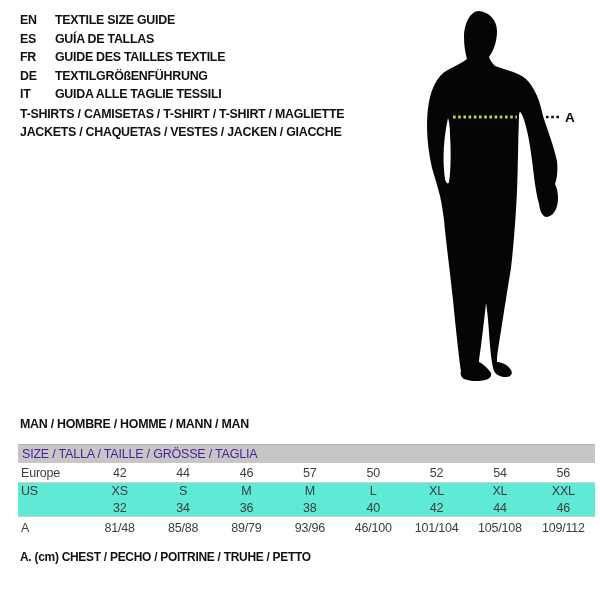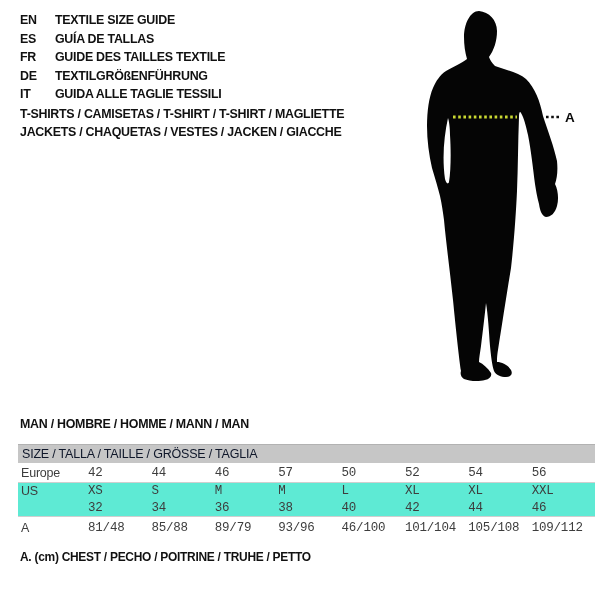--- a/index.html
+++ b/index.html
@@ -21,24 +21,24 @@
   .figure-wrap{position:absolute;left:395px;top:0px;width:205px;height:400px;}
   .figure-wrap svg{display:block;width:205px;height:400px;}
   .measure-label{font-family:"Liberation Sans","DejaVu Sans",sans-serif;font-size:13.5px;font-weight:600;fill:#0a0a0a;}
 
   
   .man-title{position:absolute;left:20px;top:416px;font-size:13.5px;font-weight:700;white-space:nowrap;}
 
   
   .size-table{position:absolute;left:18px;top:444px;width:577px;font-size:12.5px;color:#3d3d3d;letter-spacing:-0.2px;}
   .t-header{background:#c6c6c6;border-top:1px solid #b2b2b2;height:18px;line-height:18px;
-            padding-left:4px;color:#0f172a;font-weight:400;white-space:nowrap;}
+            padding-left:4px;color:#4c1d95;font-weight:400;white-space:nowrap;}
   .t-row{display:grid;grid-template-columns:70px repeat(8,1fr);align-items:center;}
   .t-row .t-label{padding-left:3px;text-align:left;}
-  .t-cell{text-align:left;font-family:Liberation Mono, monospace;}
+  .t-cell{text-align:center;}
   .row-europe{height:19px;border-bottom:1px solid #cfcfcf;}
   .gray-block{background:#5eead4;border-bottom:1px solid #cfcfcf;}
   .row-us{height:16.5px;}
   .row-usnum{height:16.5px;}
   .row-a{height:21px;}
 
   
   .footnote{position:absolute;left:20px;top:549px;font-size:13px;font-weight:700;white-space:nowrap;}
 </style>
 </head>

